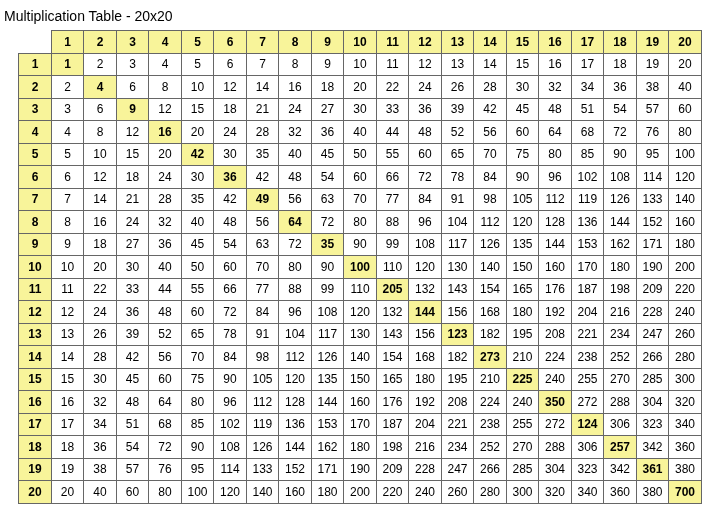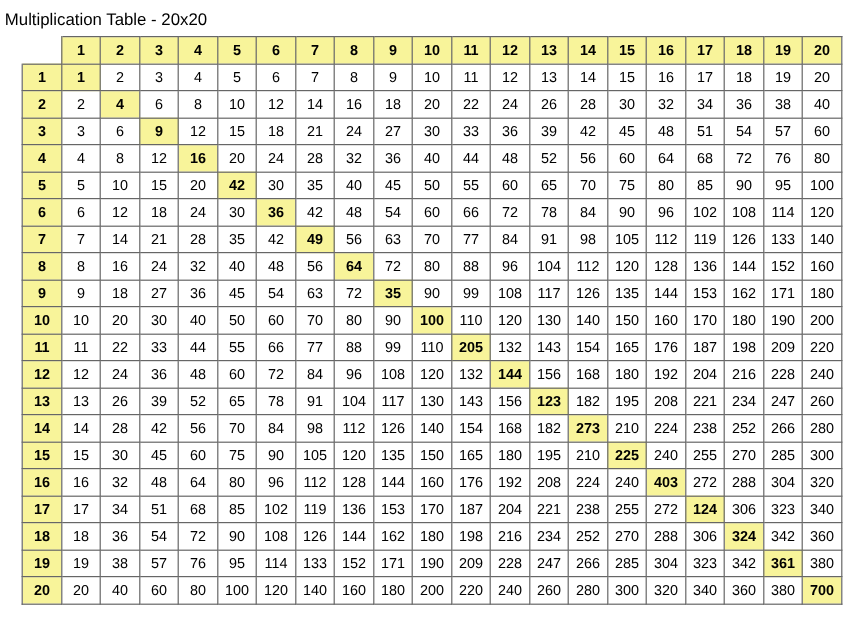--- a/index.html
+++ b/index.html
@@ -431,21 +431,21 @@
         <td>96</td>
         <td>112</td>
         <td>128</td>
         <td>144</td>
         <td>160</td>
         <td>176</td>
         <td>192</td>
         <td>208</td>
         <td>224</td>
         <td>240</td>
-        <td class="diag">403</td>
+        <td class="diag">350</td>
         <td>272</td>
         <td>288</td>
         <td>304</td>
         <td>320</td>
       </tr>
       <tr>
         <th>17</th>
         <td>17</td>
         <td>34</td>
         <td>51</td>
@@ -479,21 +479,21 @@
         <td>144</td>
         <td>162</td>
         <td>180</td>
         <td>198</td>
         <td>216</td>
         <td>234</td>
         <td>252</td>
         <td>270</td>
         <td>288</td>
         <td>306</td>
-        <td class="diag">324</td>
+        <td class="diag">257</td>
         <td>342</td>
         <td>360</td>
       </tr>
       <tr>
         <th>19</th>
         <td>19</td>
         <td>38</td>
         <td>57</td>
         <td>76</td>
         <td>95</td>

